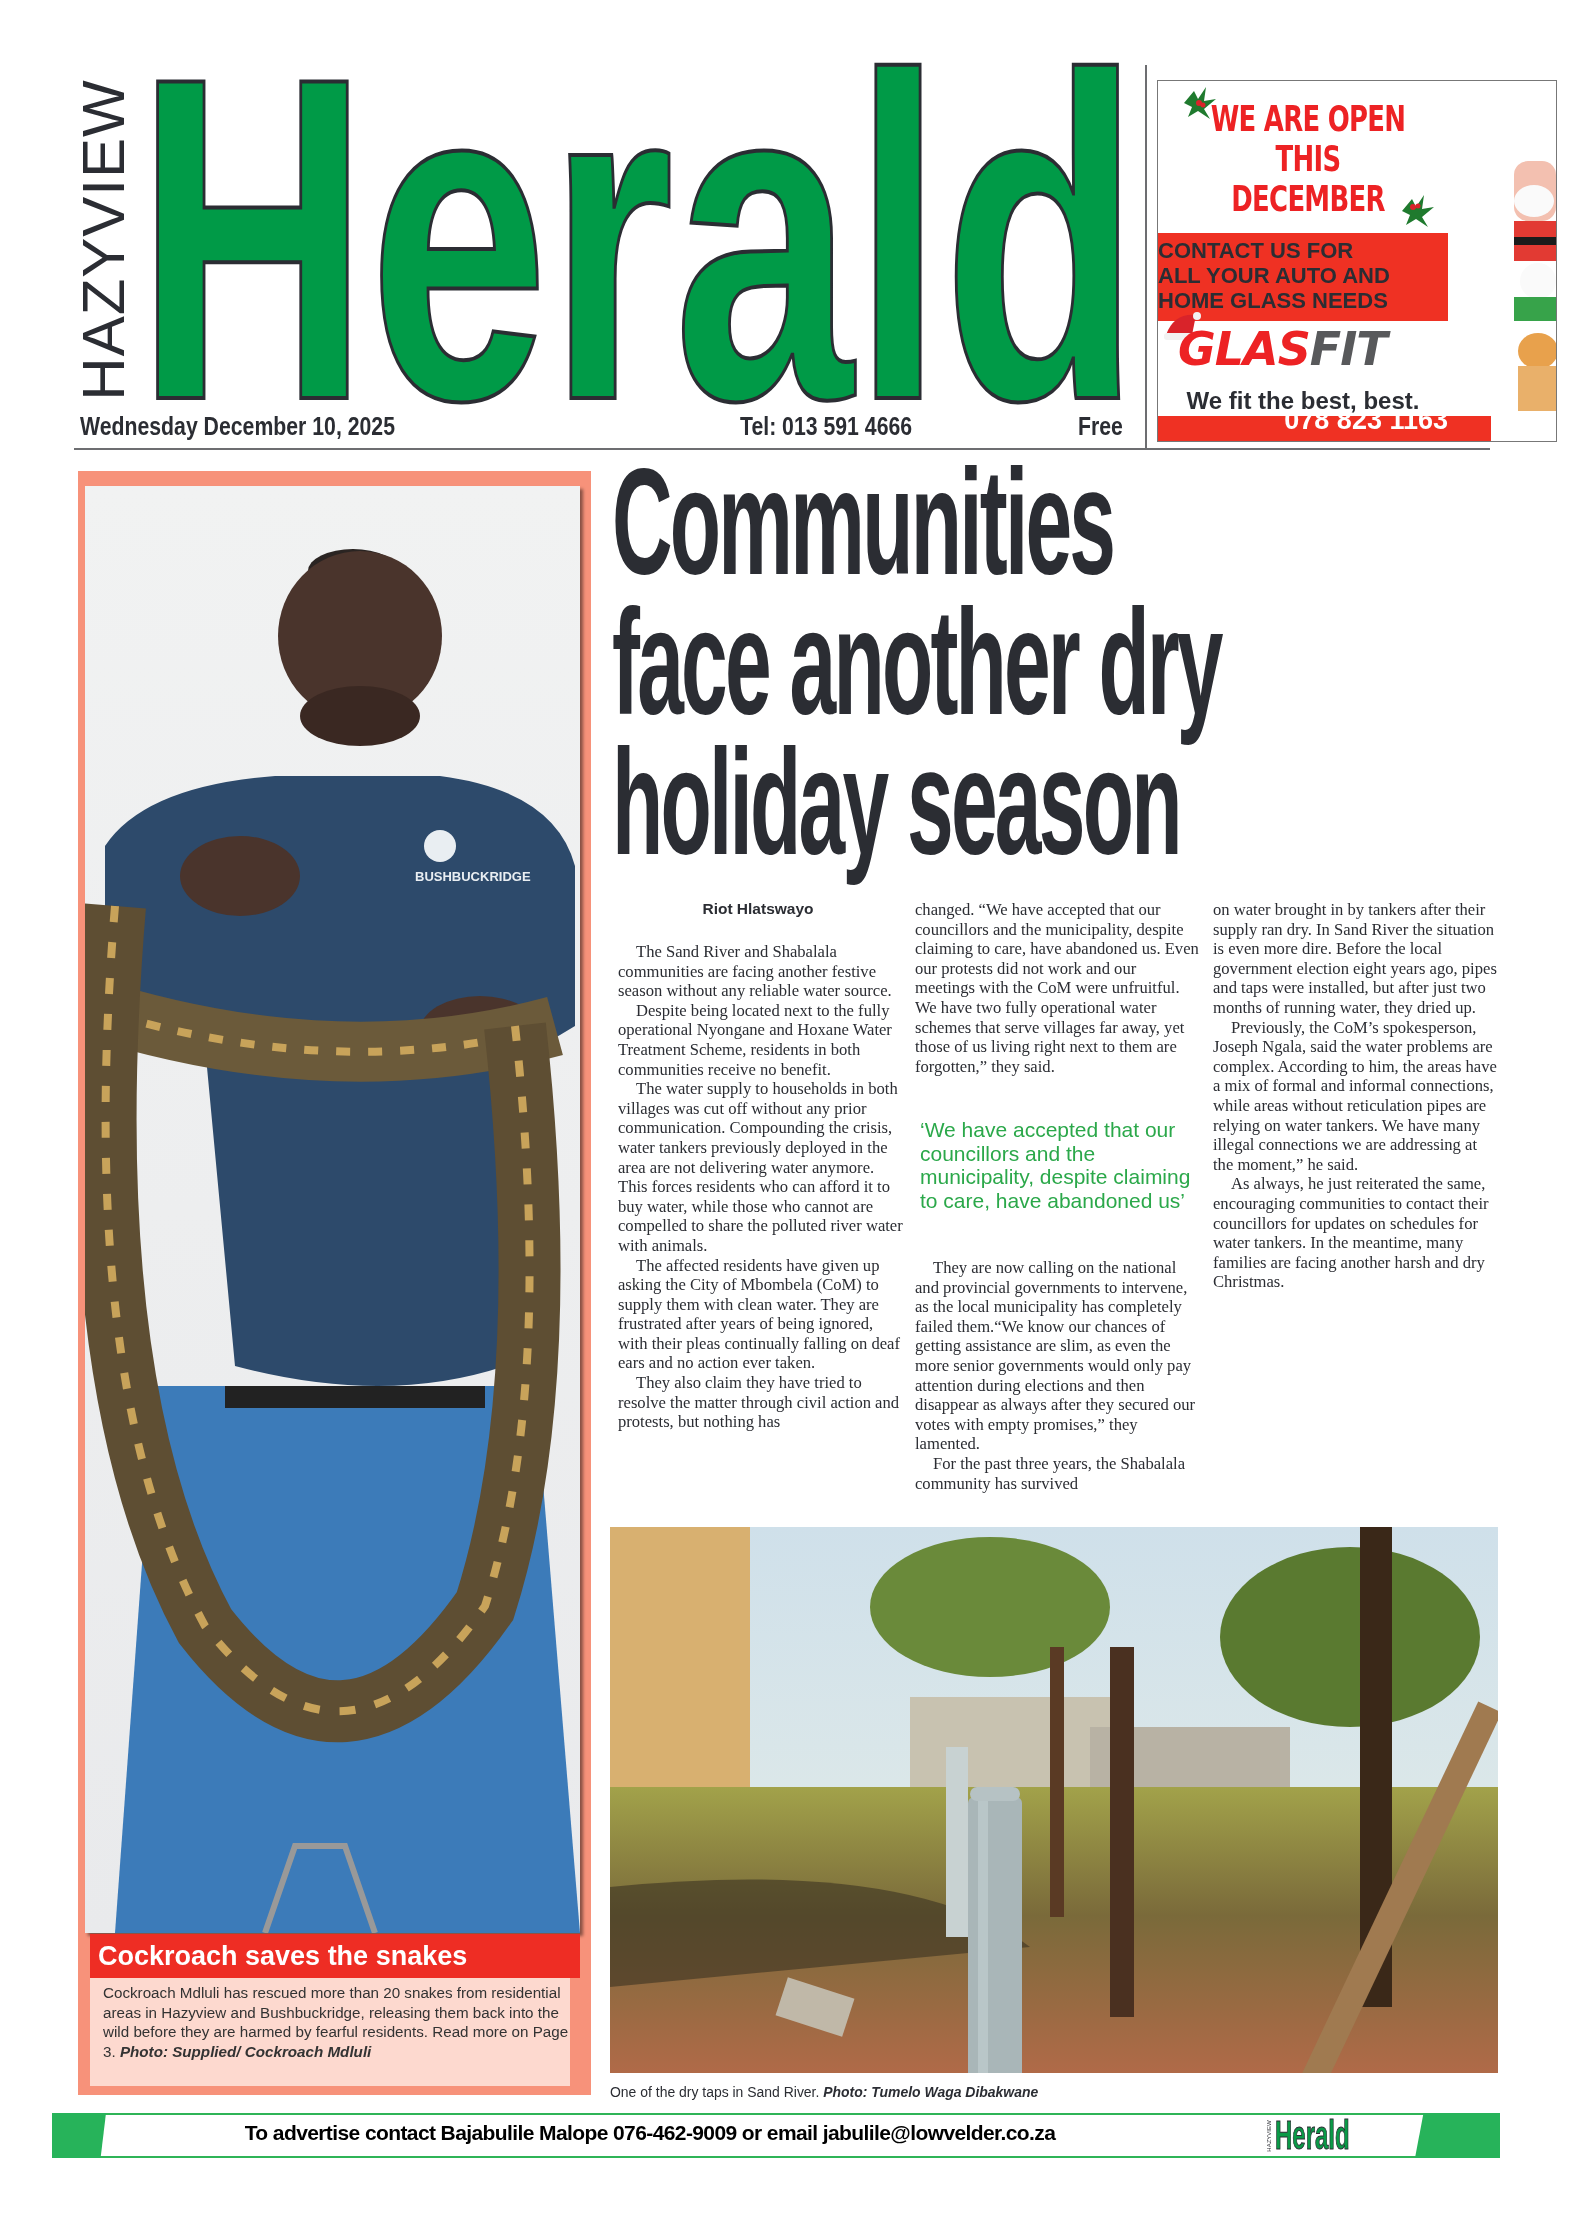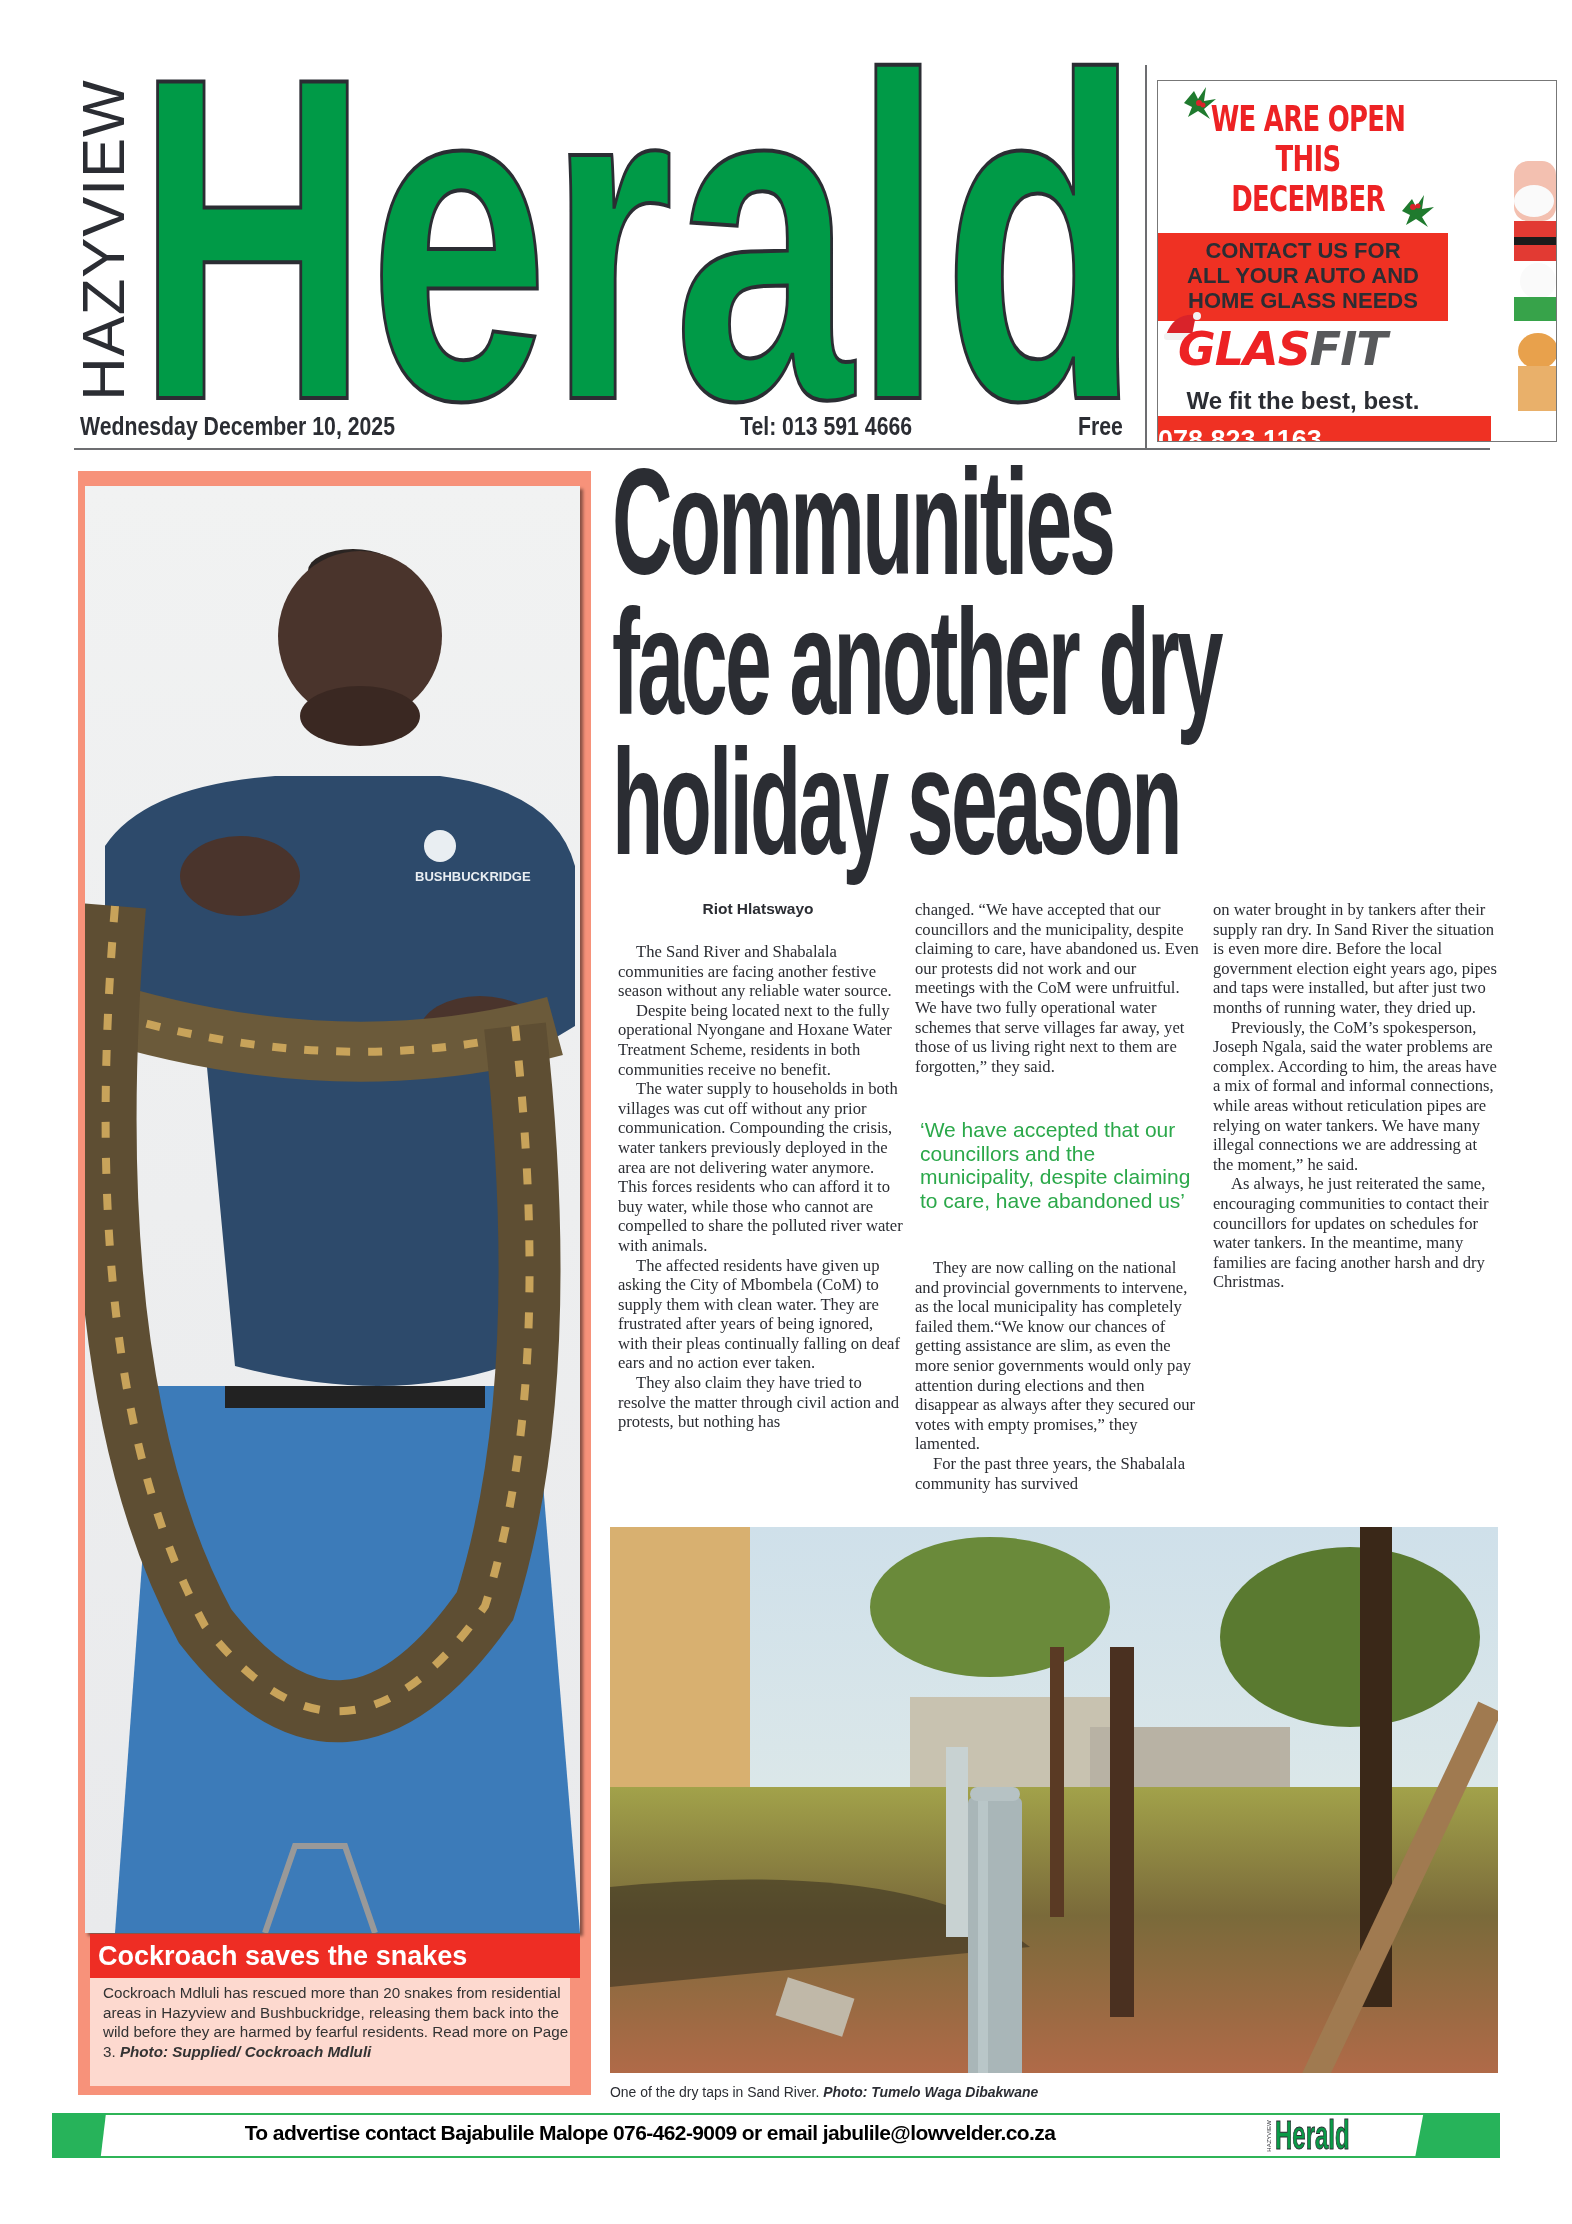--- a/index.html
+++ b/index.html
@@ -30,29 +30,29 @@
   .price { left: 1078px; }
   .hrule { position: absolute; left: 74px; top: 448px; width: 1416px; height: 2px; background: #6d6e71; }
 
   
   .ad { position: absolute; left: 1157px; top: 80px; width: 400px; height: 362px; border: 1px solid #777;
         background: #fff; overflow: hidden; }
   .ad-headline { position: absolute; left: 0; top: 18px; width: 300px; text-align: center;
     font-family: "DejaVu Sans", sans-serif; font-weight: 700; color: #ed2224; font-size: 36px; line-height: 40px;
     transform: scaleX(0.72); transform-origin: center top; left: -30px; width: 360px; letter-spacing: -1px; }
   .ad-red-band { position: absolute; left: 0; top: 152px; width: 290px; height: 88px; background: #ef3123; }
-  .ad-contact { position: absolute; left: 0; top: 157px; width: 290px; text-align: center; color: #2b2d33;
+  .ad-contact { position: absolute; left: 0; top: 157px; width: 290px; text-align: left; color: #2b2d33;
     font-weight: 700; font-size: 22px; line-height: 25px; }
   .ad-brand { position: absolute; left: 20px; top: 240px; font-family: "DejaVu Sans", sans-serif; font-weight: 700;
     font-size: 46px; letter-spacing: -1px; line-height: 56px; font-style: italic; }
   .ad-brand .glas { color: #ed2224; }
   .ad-brand .fit { color: #58595b; }
   .ad-tag { position: absolute; left: 0; width: 290px; top: 306px; text-align: center; font-size: 24px; font-weight: 700; color: #2b2d33; }
   .ad-phone-band { position: absolute; left: 0; top: 335px; width: 333px; height: 27px; background: #ef3123; }
-  .ad-phone { position: absolute; left: 0; top: 344px; width: 290px; text-align: left; color: #fff; font-size: 27px; font-weight: 700; line-height: 30px; }
+  .ad-phone { position: absolute; left: 0; top: 324px; width: 290px; text-align: right; color: #fff; font-size: 27px; font-weight: 700; line-height: 30px; }
   .ad-code { position: absolute; right: 2px; top: 348px; color: #fff; font-size: 7px; font-weight: 700; }
   .ad-mascots { position: absolute; right: 0; top: 80px; width: 48px; height: 250px; }
   .holly { position: absolute; }
 
   
   .feature-box { position: absolute; left: 78px; top: 471px; width: 513px; height: 1624px; background: #f7927a; }
   .feature-photo { position: absolute; left: 85px; top: 486px; width: 495px; height: 1447px; overflow: hidden;
     background: linear-gradient(#f1f2f2, #e9eaec); box-shadow: 3px 3px 3px rgba(0,0,0,0.45); text-align: right; }
   .feature-title-band { position: absolute; left: 90px; top: 1934px; width: 490px; height: 44px; background: #ee2d24; }
   .feature-title { position: absolute; left: 98px; top: 1937px; font-size: 27px; font-weight: 700; color: #fff; line-height: 38px; white-space: nowrap; }

